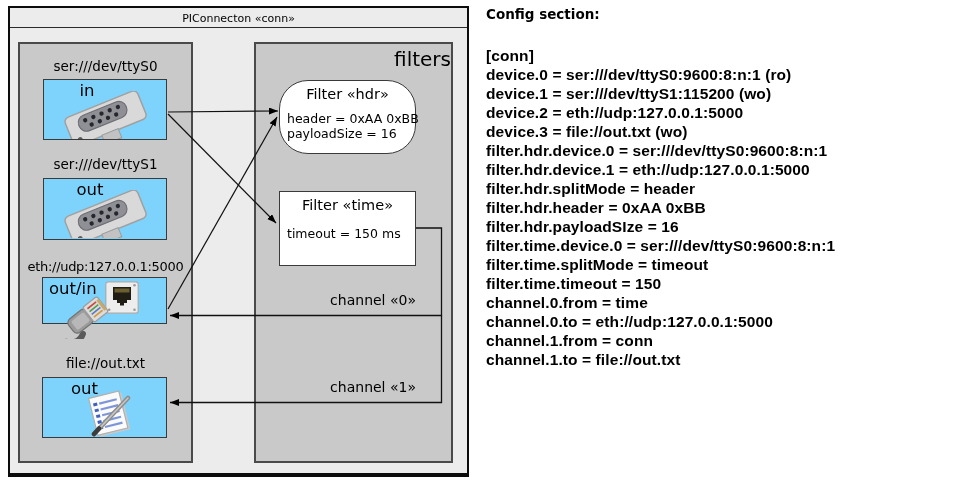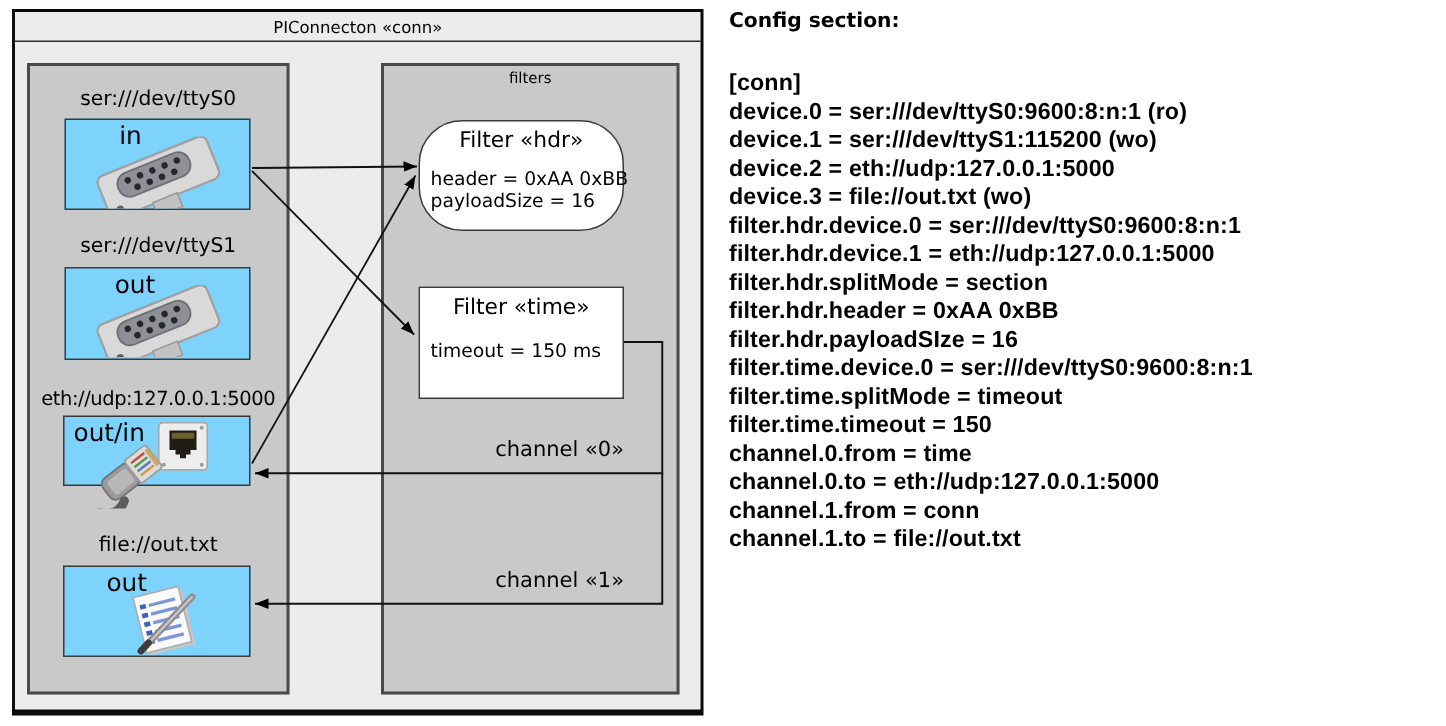--- a/index.html
+++ b/index.html
@@ -10,21 +10,21 @@
   .diagram { position:absolute; left:8px; top:6px; width:461px; height:471px;
              background:#ececec; border:2.5px solid #0c0c0c; border-bottom-width:4px; }
   .diagram-title { position:absolute; left:0; right:0; top:0; height:20px;
                    border-bottom:1.5px solid #2a2a2a; text-align:center;
                    font-size:11px; line-height:21px; }
 
   
   .panel { position:absolute; background:#c9c9c9; border:2px solid #4a4a4a; }
   .devices-panel { left:8px; top:34px; width:175px; height:421px; }
   .filters-panel { left:244px; top:34px; width:199px; height:421px; }
-  .filters-title { position:absolute; left:0; right:0; top:3px; text-align:center; font-size:10px; }
+  .filters-title { position:absolute; left:0; right:0; top:3px; text-align:right; font-size:20px; }
 
   
   .dev-label { position:absolute; left:0; right:0; text-align:center; font-size:13.5px; white-space:nowrap; }
   .dev-label.small { font-size:13px; letter-spacing:-0.3px; }
   .dev-box { position:absolute; background:#7dd3fc; border:1.5px solid #3a3a3a; }
   .lbl0 { top:14px; } .lbl1 { top:112px; } .lbl2 { top:215px; } .lbl3 { top:311px; }
   .dbox0 { left:23px; top:35px;  width:124px; height:61px; }
   .dbox1 { left:23px; top:134px; width:124px; height:62px; }
   .dbox2 { left:22px; top:233px; width:125px; height:47px; }
   .dbox3 { left:22px; top:333px; width:125px; height:61px; }
@@ -204,21 +204,21 @@
 <div class="config">
   <div class="config-heading">Config section:</div>
   <div class="config-lines">
     <div class="config-line">[conn]</div>
     <div class="config-line">device.0 = ser:///dev/ttyS0:9600:8:n:1 (ro)</div>
     <div class="config-line">device.1 = ser:///dev/ttyS1:115200 (wo)</div>
     <div class="config-line">device.2 = eth://udp:127.0.0.1:5000</div>
     <div class="config-line">device.3 = file://out.txt (wo)</div>
     <div class="config-line">filter.hdr.device.0 = ser:///dev/ttyS0:9600:8:n:1</div>
     <div class="config-line">filter.hdr.device.1 = eth://udp:127.0.0.1:5000</div>
-    <div class="config-line">filter.hdr.splitMode = section</div>
+    <div class="config-line">filter.hdr.splitMode = header</div>
     <div class="config-line">filter.hdr.header = 0xAA 0xBB</div>
     <div class="config-line">filter.hdr.payloadSIze = 16</div>
     <div class="config-line">filter.time.device.0 = ser:///dev/ttyS0:9600:8:n:1</div>
     <div class="config-line">filter.time.splitMode = timeout</div>
     <div class="config-line">filter.time.timeout = 150</div>
     <div class="config-line">channel.0.from = time</div>
     <div class="config-line">channel.0.to = eth://udp:127.0.0.1:5000</div>
     <div class="config-line">channel.1.from = conn</div>
     <div class="config-line">channel.1.to = file://out.txt</div>
   </div>

